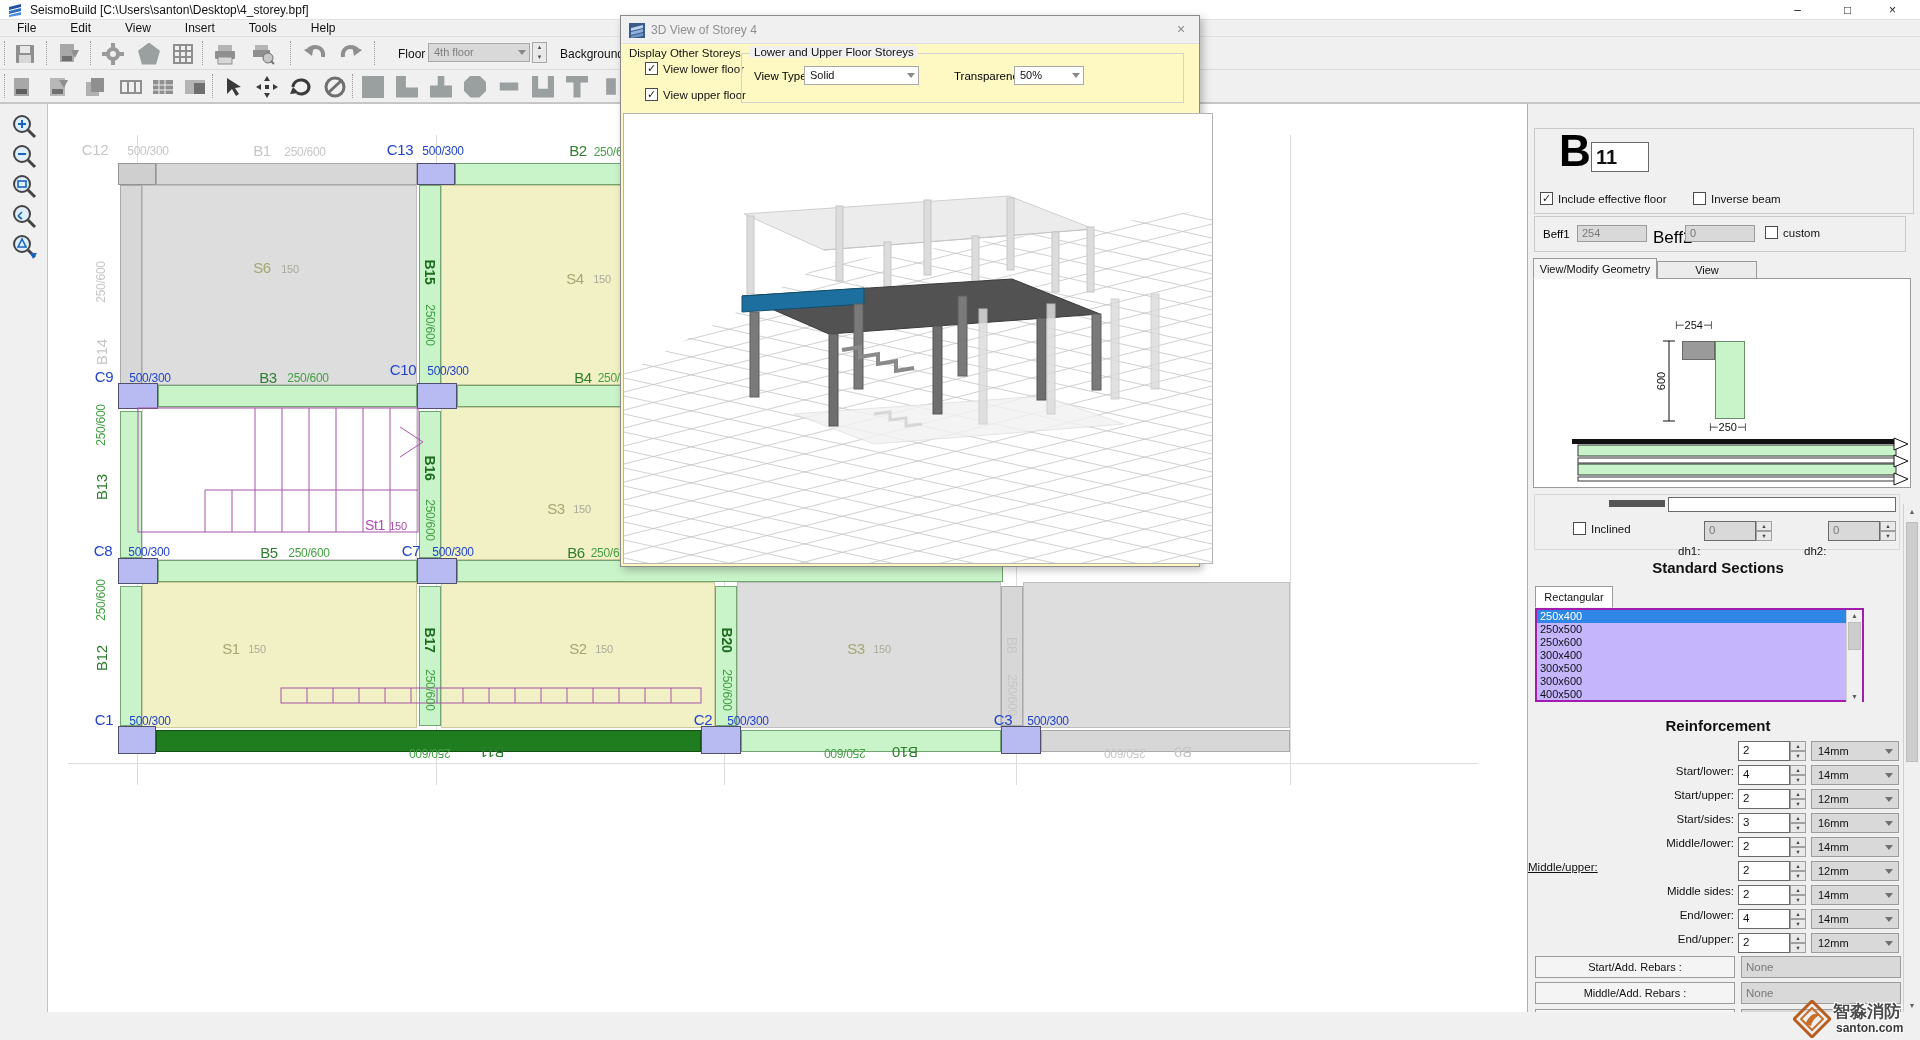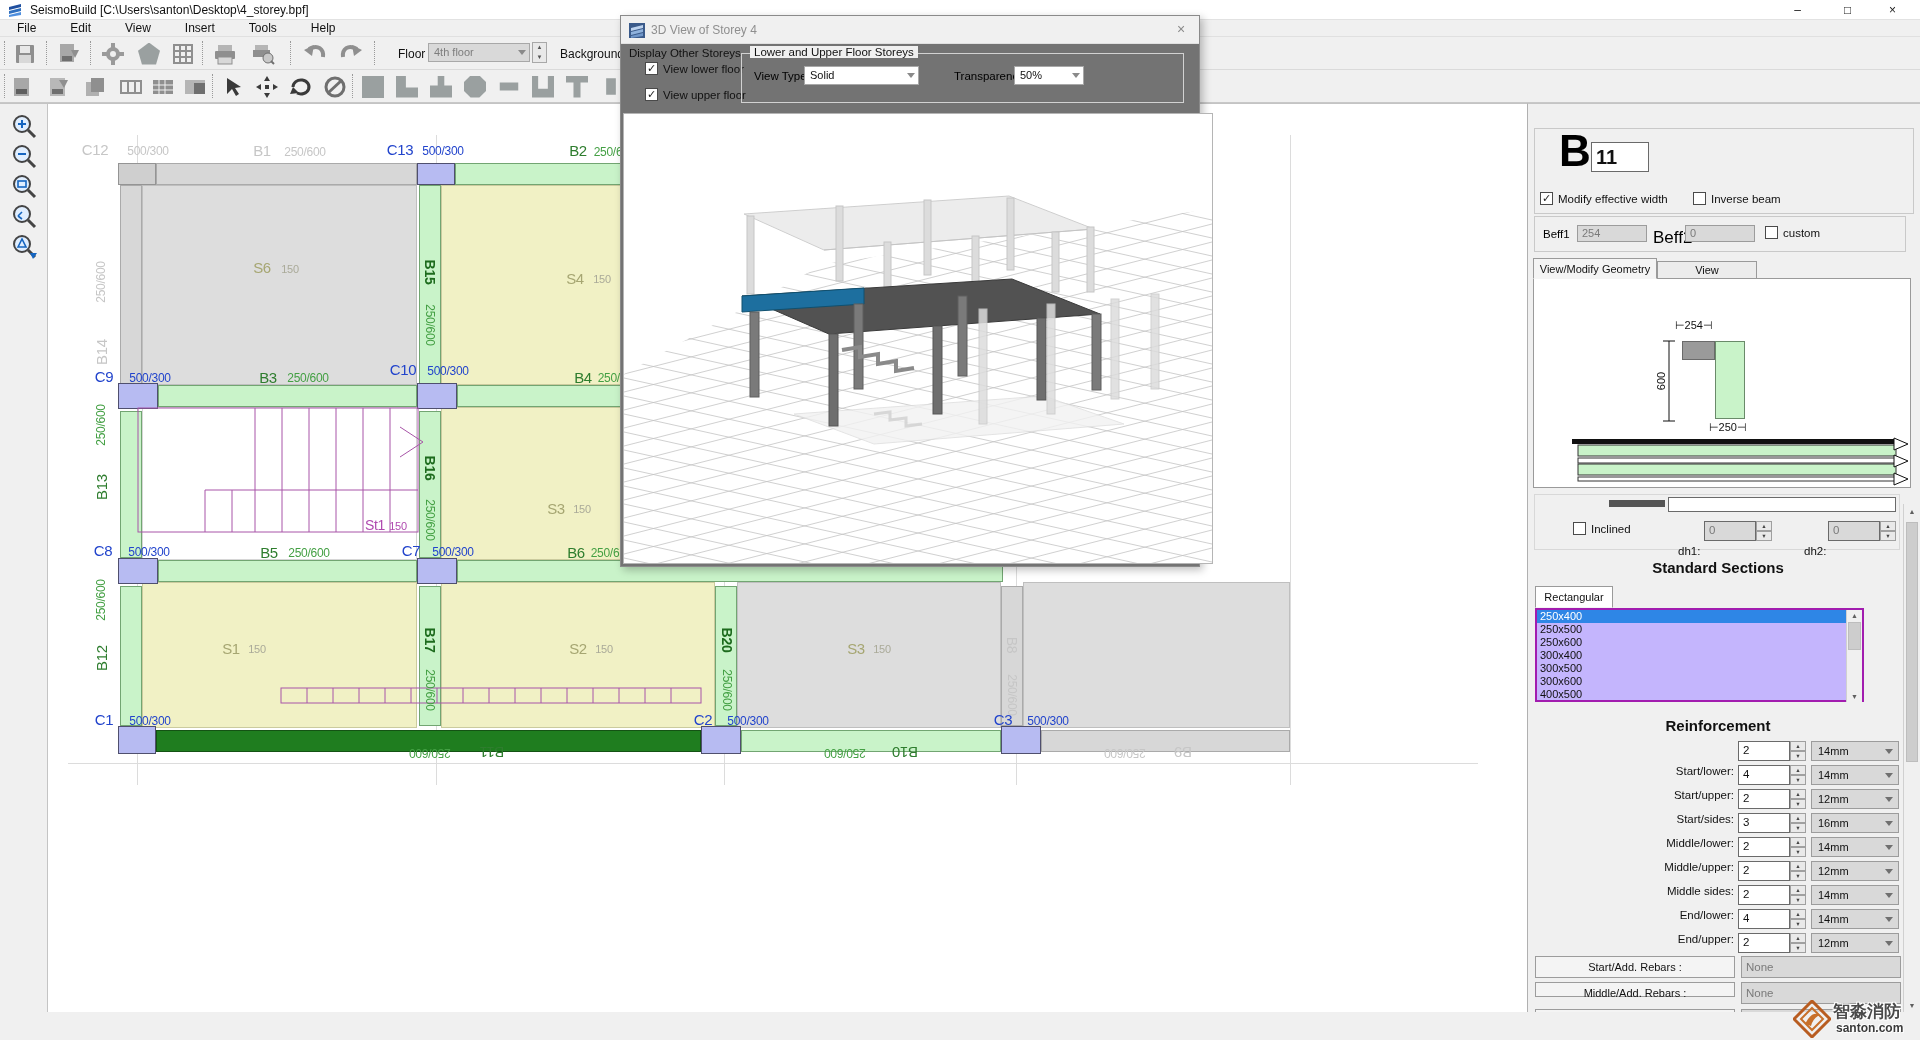--- a/index.html
+++ b/index.html
@@ -40,21 +40,21 @@
   .k-white { background:#ffffff; border:1px solid #d6d6d6; }
   .k-beamG { background:#c9f3c9; border:1px solid #72a572; }
   .k-beamBg { background:#d7d7d7; border:1px solid #aaaaaa; }
   .k-beamSel { background:#1f7d1f; border:1px solid #145214; }
   .k-col { background:#b7bbf2; border:1px solid #4f4f6e; }
   .k-colBg { background:#cfcfcf; border:1px solid #949494; }
   .plan-label { position:absolute; white-space:nowrap; letter-spacing:-0.3px; }
   .gline { position:absolute; background:#dcdcdc; }
 
   
-  #dialog { left:620px; top:15px; width:580px; height:552px; background:#737373; border:1px solid #8a8a8a; box-shadow:3px 3px 8px rgba(0,0,0,0.25); }
+  #dialog { left:620px; top:15px; width:580px; height:552px; background:#fef9c3; border:1px solid #8a8a8a; box-shadow:3px 3px 8px rgba(0,0,0,0.25); }
   #dlg-title { position:absolute; left:0; top:0; width:100%; height:28px; background:#f0f0f0; border-bottom:1px solid #e0e0e0; }
   #dlg-title .ttl { position:absolute; left:30px; top:7px; font-size:12px; color:#8f8f8f; }
   #dlg-close { position:absolute; right:8px; top:5px; font-size:14px; color:#8a8a8a; width:20px; text-align:center; }
   .dcheck { position:absolute; display:flex; align-items:center; gap:5px; font-size:11.5px; color:#111; }
   .cbox { width:13px; height:13px; background:#fff; border:1px solid #4a4a4a; font-size:11px; line-height:11px; text-align:center; color:#222; }
   .groupbox { position:absolute; border:1px solid #d2d2d2; }
   .groupbox > .glabel { position:absolute; top:-8px; left:8px; background:#f0f0f0; padding:0 4px; font-size:11.5px; color:#111; }
   #viewport { position:absolute; left:2px; top:97px; width:590px; height:451px; background:#ffffff; border:1px solid #b5b5b5; }
 
   
@@ -636,21 +636,21 @@
       </svg>
     </div>
   </div>
 
   <div id="rightpanel" class="abs">
     <div class="groupbox" style="left:6px;top:24px;width:380px;height:86px;border-color:#c9c9c9"></div>
     <span class="abs" style="left:31px;top:22px;font-size:44px;font-weight:bold;color:#000">B</span>
     <div class="wfield" style="left:63px;top:38px;width:58px;height:30px;font-size:20px;font-weight:bold;padding-top:3px">11</div>
     <div class="dcheck" style="left:12px;top:88px;color:#111">
       <span class="cbox">✓</span>
-      <span>Modify effective width</span>
+      <span>Include effective floor</span>
     </div>
     <div class="dcheck" style="left:165px;top:88px;color:#111">
       <span class="cbox"></span>
       <span>Inverse beam</span>
     </div>
     <div class="groupbox" style="left:6px;top:112px;width:372px;height:36px;border-color:#c9c9c9">
       <span class="abs" style="left:8px;top:11px;font-size:11.5px">Beff1</span>
       <div class="pfield" style="left:42px;top:8px;width:70px;height:17px">254</div>
       <span class="abs" style="left:118px;top:11px;font-size:17px">Beff2</span>
       <div class="pfield" style="left:150px;top:8px;width:70px;height:17px">0</div>
@@ -768,21 +768,21 @@
         <div class="ddown" style="left: 283px; top: 685px; width: 88px;"><span>12mm</span><span class="chev"></span></div>
         <div class="plabel" style="left: 0px; top: 713px; width: 206px; text-align: right;">Middle/lower:</div>
         <div class="spinrow" style="left: 210px; top: 709px;">
           <div class="spin-val">3</div>
                   <div class="spin-btns">
             <div>▲</div>
             <div>▼</div>
           </div>
         </div>
         <div class="ddown" style="left: 283px; top: 709px; width: 88px;"><span>16mm</span><span class="chev"></span></div>
-        <div class="plabel" style="left: 0px; top: 737px; width: 206px; text-align: right;">Middle/upper:</div>
+        <div class="plabel" style="left: 0px; top: 737px; width: 206px;  text-decoration: underline;">Middle/upper:</div>
         <div class="spinrow" style="left: 210px; top: 733px;">
           <div class="spin-val">2</div>
                   <div class="spin-btns">
             <div>▲</div>
             <div>▼</div>
           </div>
         </div>
         <div class="ddown" style="left: 283px; top: 733px; width: 88px;"><span>14mm</span><span class="chev"></span></div>
         <div class="plabel" style="left: 0px; top: 761px; width: 206px; text-align: right;">Middle sides:</div>
         <div class="spinrow" style="left: 210px; top: 757px;">
@@ -817,21 +817,21 @@
                   <div class="spin-btns">
             <div>▲</div>
             <div>▼</div>
           </div>
         </div>
         <div class="ddown" style="left: 283px; top: 829px; width: 88px;"><span>12mm</span><span class="chev"></span></div>
       </div>
     <div id="rebar-buttons">
         <div class="rebtn" style="left: 7px; top: 852px; width: 200px; height: 22px; padding-top: 4px;">Start/Add. Rebars :</div>
         <div class="pfield" style="left: 213px; top: 852px; width: 160px; height: 22px; padding-top: 4px; font-size: 11.5px;">None</div>
-        <div class="rebtn" style="left: 7px; top: 878px; width: 200px; height: 15px; padding-top: 4px;">Middle/Add. Rebars :</div>
+        <div class="rebtn" style="left: 7px; top: 878px; width: 200px; height: 22px; padding-top: 4px;">Middle/Add. Rebars :</div>
         <div class="pfield" style="left: 213px; top: 878px; width: 160px; height: 22px; padding-top: 4px; font-size: 11.5px;">None</div>
       </div>
 
     <div class="rebtn" style="left:7px;top:905px;width:200px;height:10px"></div>
     <div class="pfield" style="left:213px;top:905px;width:160px;height:10px"></div>
 
     <div class="scrollbar" style="left:375px;top:400px;width:17px;height:509px">
       <div class="sarrow" style="top:4px">▲</div>
       <div class="sthumb" style="left:2px;top:18px;width:12px;height:240px"></div>
       <div class="sarrow" style="bottom:4px">▼</div>

